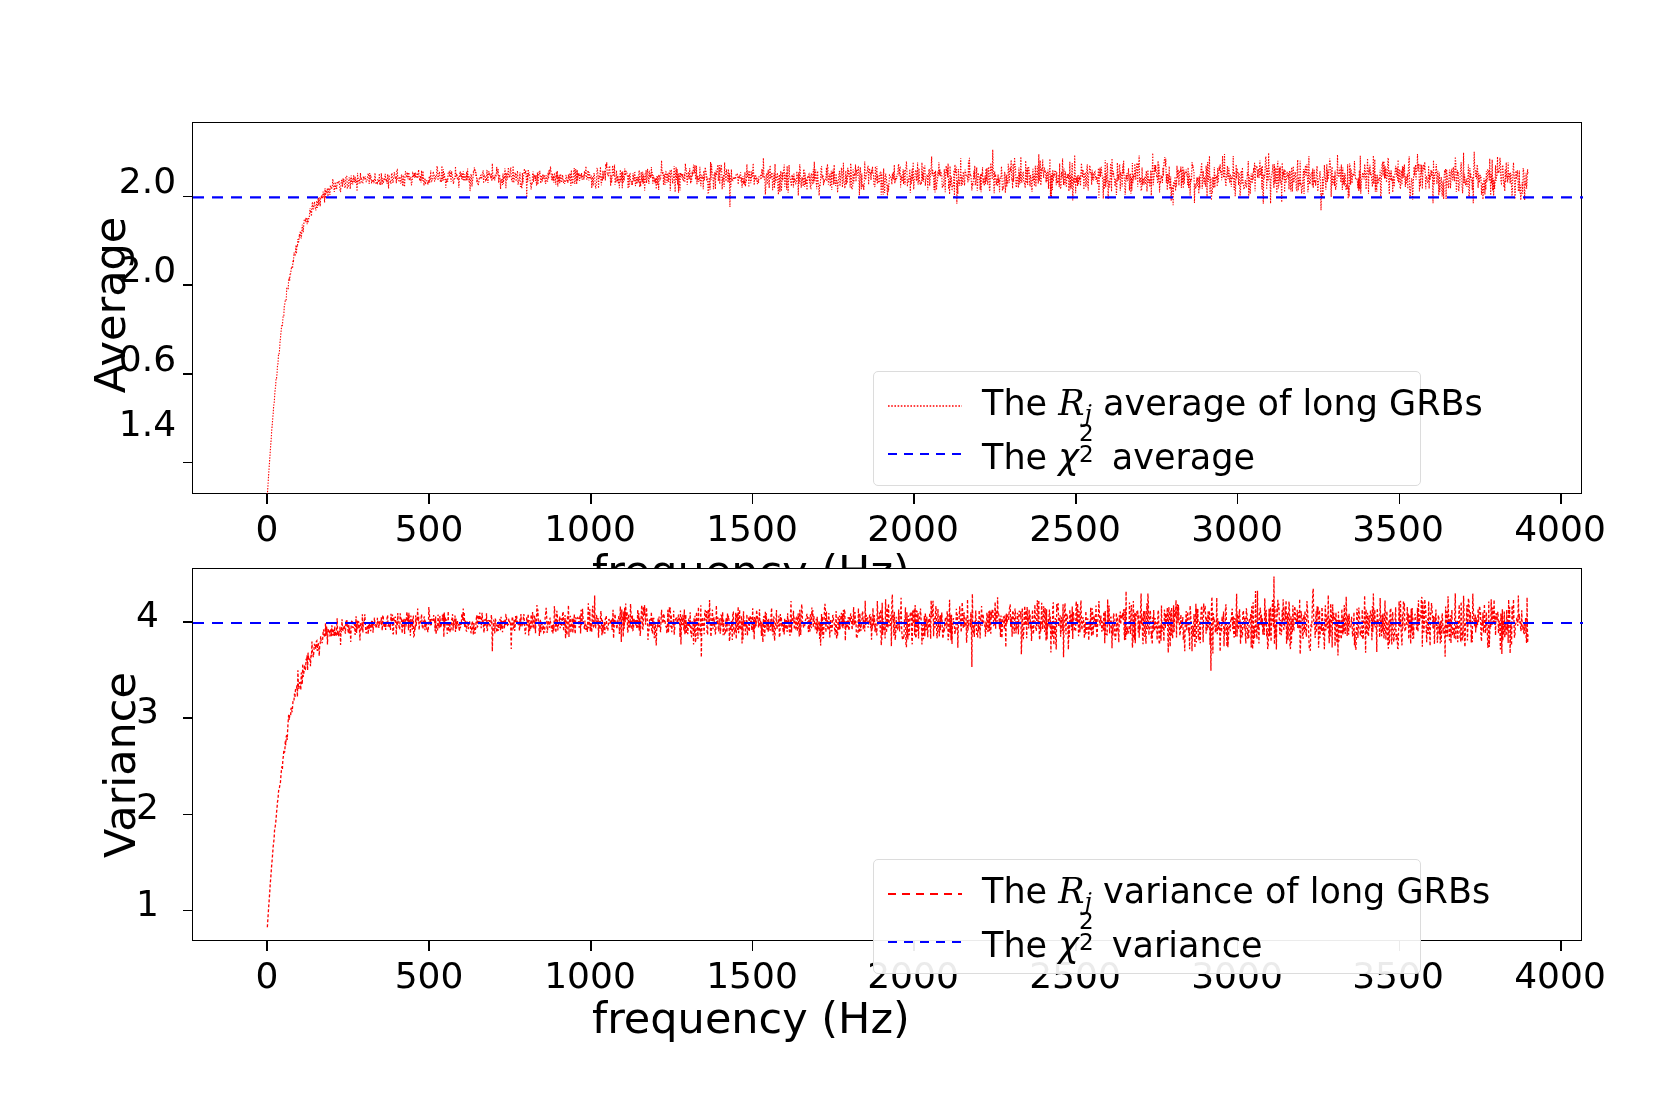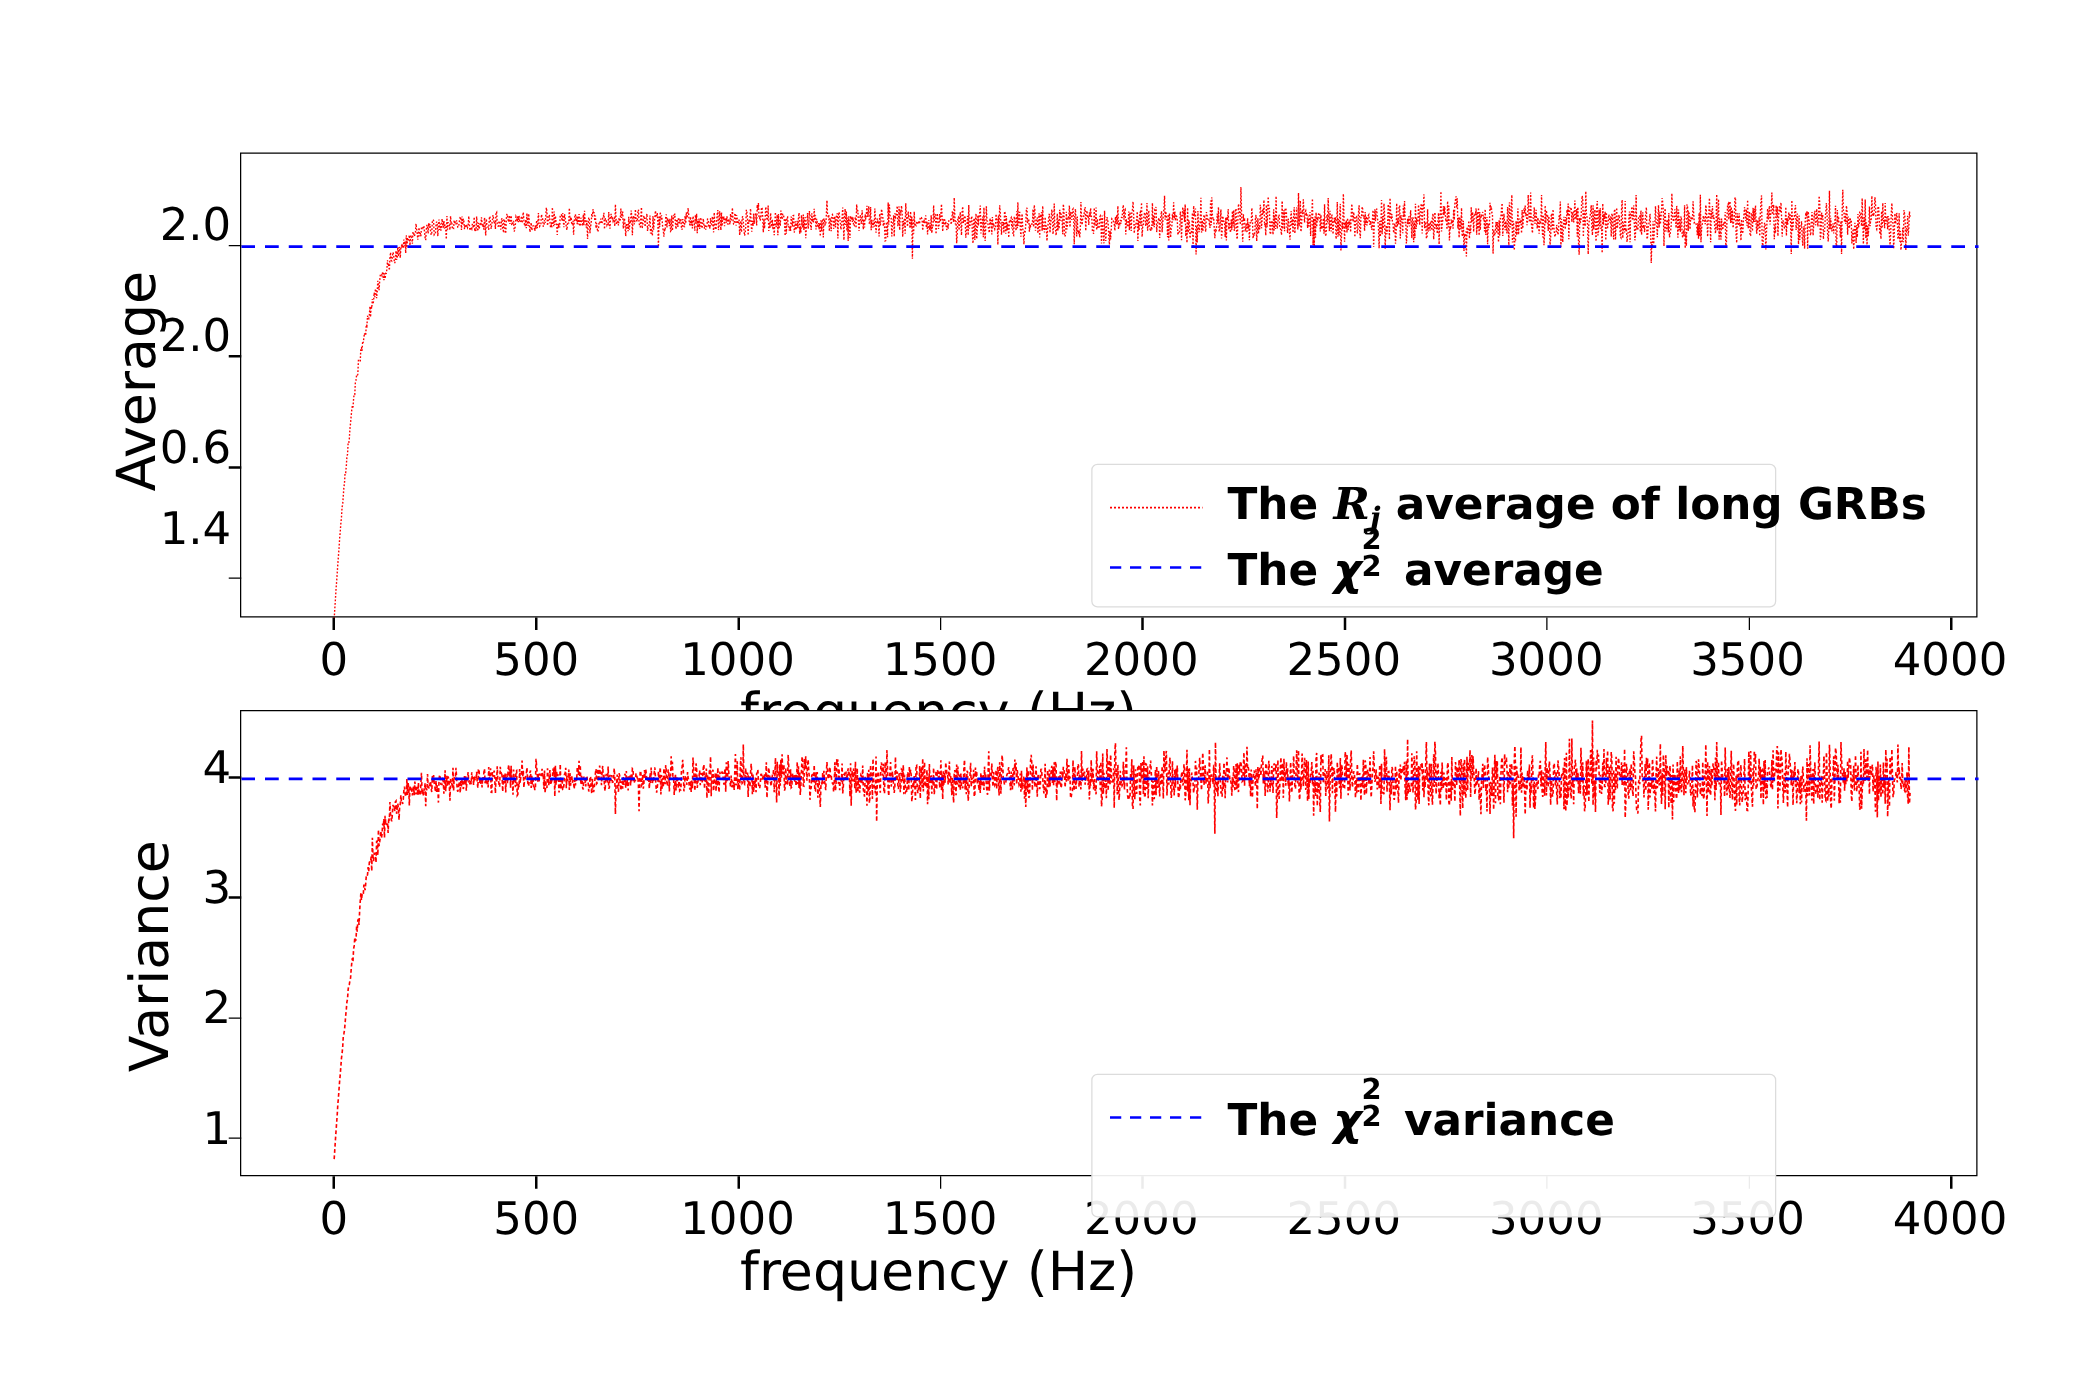--- a/index.html
+++ b/index.html
@@ -14,29 +14,29 @@
 
   .plotsvg{position:absolute;left:0;top:0;}
 
   
   .ylabel{position:absolute;transform-origin:center center;
           transform:rotate(-90deg);white-space:nowrap;
           font-size:43px;letter-spacing:0px;}
   .xlabel{position:absolute;white-space:nowrap;font-size:43px;}
 
   .tick-label{position:absolute;white-space:nowrap;font-size:36px;}
-  .ytick-label{text-align:right;}
+  .ytick-label{text-align:center;}
   .xtick-label{text-align:center;}
 
   .tickmark{position:absolute;background:#000;}
 
   
   .legend{position:absolute;box-sizing:border-box;
           border:1.2px solid #dcdcdc;border-radius:5px;background:rgba(255,255,255,0.92);
-          padding:10px 14px 10px 12px;font-weight:bold;}
+          padding:10px 14px 10px 12px;}
   .legend-row{display:flex;align-items:center;height:48px;}
   .legend-sample{width:78px;height:0;position:relative;margin-right:18px;flex:none;}
   .legend-sample svg{position:absolute;left:0;top:-6px;}
   .legend-text{font-size:35px;white-space:nowrap;line-height:1;}
   .mathvar{font-style:italic;font-family:"DejaVu Serif","Liberation Serif",serif;}
   .sub{font-size:0.68em;vertical-align:-0.30em;}
   .chi{font-style:italic;font-family:"DejaVu Sans","Liberation Sans",sans-serif;}
   .subsup{display:inline-block;position:relative;width:0.62em;height:1em;vertical-align:baseline;}
   .subsup .s-sup{position:absolute;left:0;top:-0.52em;font-size:0.66em;}
   .subsup .s-sub{position:absolute;left:0;top:0.42em;font-size:0.66em;}
@@ -153,20 +153,28 @@
     <div class="tick-label xtick-label" style="left:1177px;top:400px;width:120px;">3000</div>
     <div class="tick-label xtick-label" style="left:1338px;top:400px;width:120px;">3500</div>
     <div class="tick-label xtick-label" style="left:1500px;top:400px;width:120px;">4000</div>
 
     <div class="xlabel" style="left:592px;top:438px;width:500px;">frequency (Hz)</div>
 
     <div class="legend" style="left:873px;top:304px;width:548px;height:115px;">
       <div class="legend-row">
         <span class="legend-sample">
           <svg width="78" height="12">
+              <line x1="2" y1="6" x2="76" y2="6" stroke="#ff0000" stroke-width="1.8" stroke-dasharray="8,6"></line>
+            </svg>
+        </span>
+        <span class="legend-text"><span>The </span><span class="mathvar">R</span><span class="mathvar sub">j</span><span> variance of long GRBs</span></span>
+      </div>
+      <div class="legend-row">
+        <span class="legend-sample">
+          <svg width="78" height="12">
               <line x1="2" y1="6" x2="76" y2="6" stroke="#0000ff" stroke-width="2" stroke-dasharray="9,7"></line>
             </svg>
         </span>
         <span class="legend-text"><span>The </span><span class="chi">χ</span><span class="subsup"><span class="s-sup">2</span><span class="s-sub">2</span></span><span> variance</span></span>
       </div>
     </div>
   </div>
 
 </div>
 

